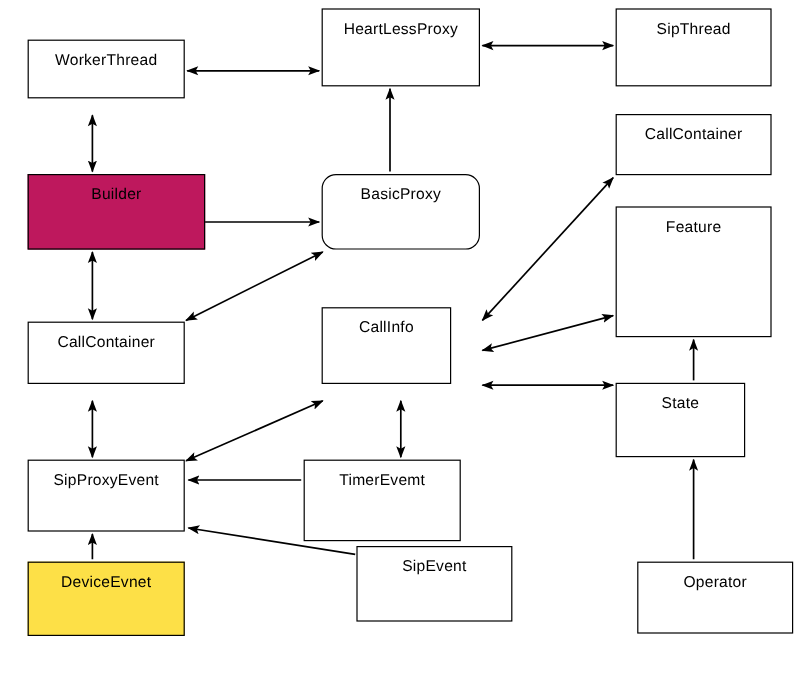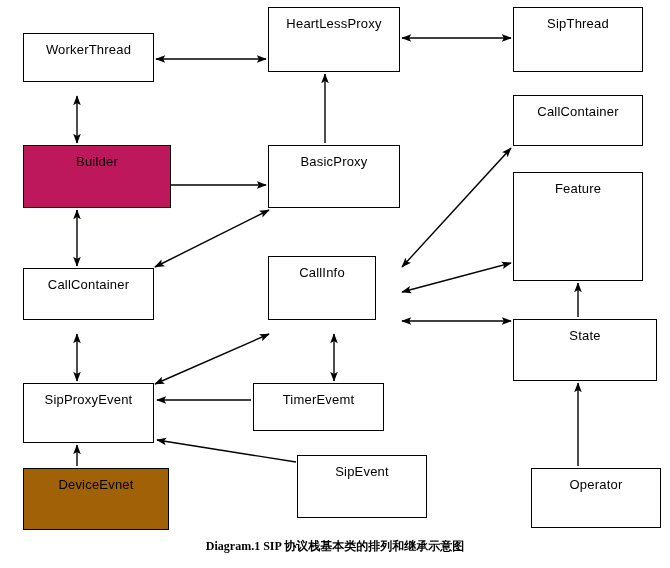--- a/index.html
+++ b/index.html
@@ -96,49 +96,48 @@
       </div>
       <div class="node" style="left: 268px; top: 7px; width: 132px; height: 65px; border-color: rgb(0, 0, 0); background: rgb(255, 255, 255);">
         <span class="node-label">HeartLessProxy</span>
       </div>
       <div class="node" style="left: 513px; top: 7px; width: 130px; height: 65px; border-color: rgb(0, 0, 0); background: rgb(255, 255, 255);">
         <span class="node-label">SipThread</span>
       </div>
       <div class="node" style="left: 23px; top: 145px; width: 148px; height: 63px; border-color: rgb(0, 0, 0); background: #be185d;">
         <span class="node-label">Builder</span>
       </div>
-      <div class="node" style="left: 268px; top: 145px; width: 132px; height: 63px; border-color: rgb(0, 0, 0); background: rgb(255, 255, 255);">
+      <div class="node" style="left: 268px; top: 145px; width: 132px; height: 63px; border-color: rgb(0, 0, 0); background: rgb(255, 255, 255); border-radius: 12px;">
         <span class="node-label">BasicProxy</span>
       </div>
       <div class="node" style="left: 513px; top: 95px; width: 130px; height: 51px; border-color: rgb(0, 0, 0); background: rgb(255, 255, 255);">
         <span class="node-label">CallContainer</span>
       </div>
       <div class="node" style="left: 513px; top: 172px; width: 130px; height: 109px; border-color: rgb(0, 0, 0); background: rgb(255, 255, 255);">
         <span class="node-label">Feature</span>
       </div>
       <div class="node" style="left: 23px; top: 268px; width: 131px; height: 52px; border-color: rgb(0, 0, 0); background: rgb(255, 255, 255);">
         <span class="node-label">CallContainer</span>
       </div>
       <div class="node" style="left: 268px; top: 256px; width: 108px; height: 64px; border-color: rgb(0, 0, 0); background: rgb(255, 255, 255);">
         <span class="node-label">CallInfo</span>
       </div>
-      <div class="node" style="left: 513px; top: 319px; width: 144px; height: 62px; border-color: rgb(0, 0, 0); background: rgb(255, 255, 255);">
+      <div class="node" style="left: 513px; top: 319px; width: 108px; height: 62px; border-color: rgb(0, 0, 0); background: rgb(255, 255, 255);">
         <span class="node-label">State</span>
       </div>
       <div class="node" style="left: 23px; top: 383px; width: 131px; height: 60px; border-color: rgb(0, 0, 0); background: rgb(255, 255, 255);">
         <span class="node-label">SipProxyEvent</span>
       </div>
-      <div class="node" style="left: 253px; top: 383px; width: 131px; height: 48px; border-color: rgb(0, 0, 0); background: rgb(255, 255, 255);">
+      <div class="node" style="left: 253px; top: 383px; width: 131px; height: 68px; border-color: rgb(0, 0, 0); background: rgb(255, 255, 255);">
         <span class="node-label">TimerEvemt</span>
       </div>
-      <div class="node" style="left: 23px; top: 468px; width: 146px; height: 62px; border-color: rgb(0, 0, 0); background: #a16207;">
+      <div class="node" style="left: 23px; top: 468px; width: 131px; height: 62px; border-color: rgb(0, 0, 0); background: #fde047;">
         <span class="node-label">DeviceEvnet</span>
       </div>
       <div class="node" style="left: 297px; top: 455px; width: 130px; height: 63px; border-color: rgb(0, 0, 0); background: rgb(255, 255, 255);">
         <span class="node-label">SipEvent</span>
       </div>
       <div class="node" style="left: 531px; top: 468px; width: 130px; height: 60px; border-color: rgb(0, 0, 0); background: rgb(255, 255, 255);">
         <span class="node-label">Operator</span>
       </div>
     </div>
 
-  <div id="caption" style="top: 538px;">Diagram.1 SIP 协议栈基本类的排列和继承示意图</div>
 </div>
 
 </body></html>

